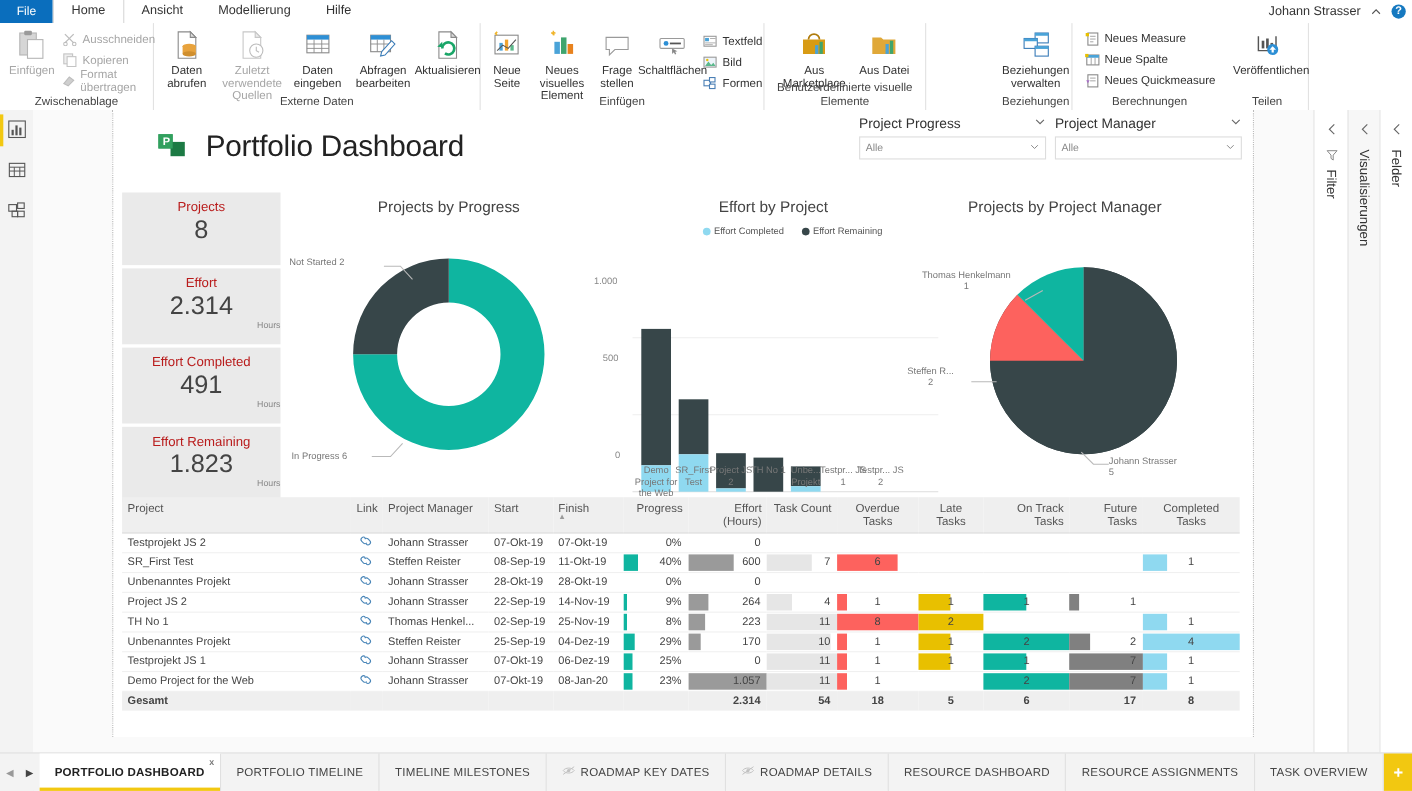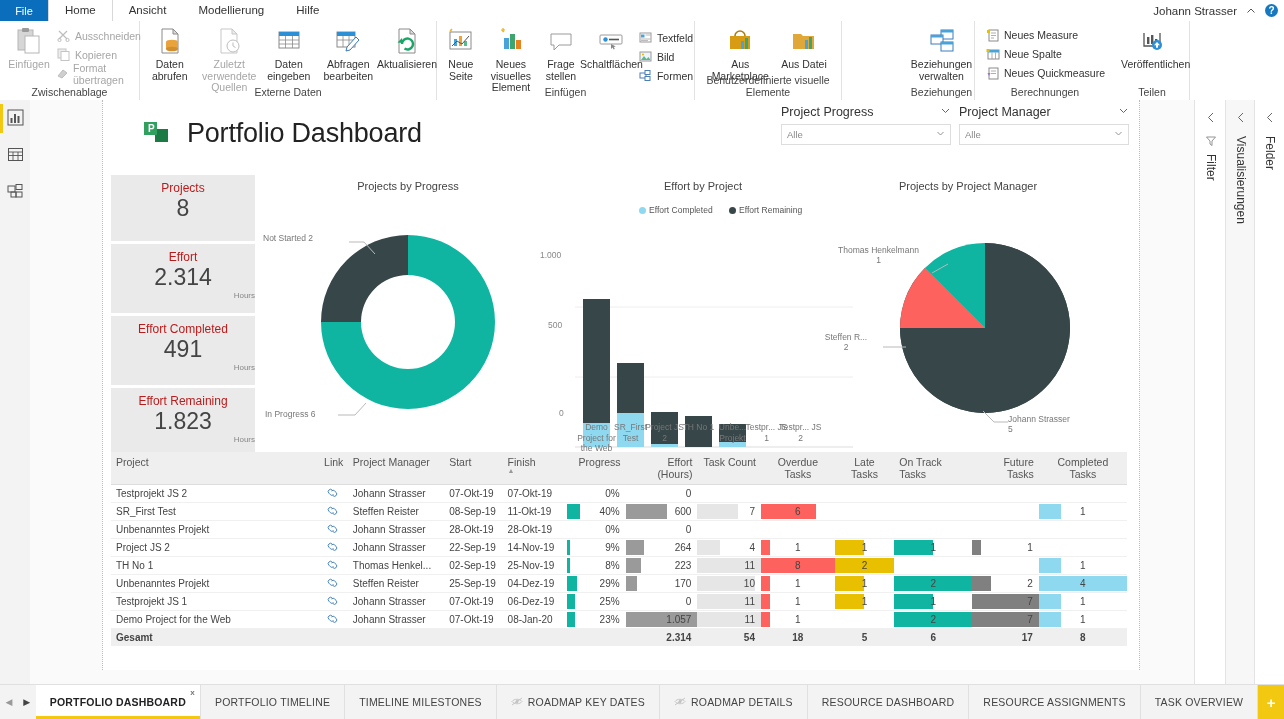--- a/index.html
+++ b/index.html
@@ -66,21 +66,21 @@
   .slicer-box{height:19px;border:1px solid #ddd;background:#fff;display:flex;align-items:center;
               justify-content:space-between;padding:0 5px;font-size:9.5px;color:#8a8a8a;}
 
   
   .kpi{position:absolute;left:8px;width:144px;background:#eaeaea;}
   .kpi-label{text-align:center;font-size:12px;color:#b91c1c;padding-top:6px;}
   .kpi-value{text-align:center;font-size:23px;color:#444;line-height:27px;}
   .kpi-sub{text-align:right;font-size:8px;color:#888;padding-bottom:4px;}
 
   
-  .vtitle{position:absolute;text-align:center;font-size:11px;color:#444;}
+  .vtitle{position:absolute;text-align:center;font-size:14px;color:#444;}
 
   
   .dlabel{position:absolute;font-size:8.5px;color:#777;white-space:nowrap;}
 
   
   .axis-lbl{position:absolute;font-size:8.5px;color:#888;}
   .bar-cat{position:absolute;font-size:8.5px;color:#777;text-align:center;line-height:10.5px;}
   .legend-row{position:absolute;display:flex;align-items:center;gap:3px;font-size:8.5px;color:#555;}
   .legend-dot{width:7px;height:7px;border-radius:50%;}
 
@@ -659,21 +659,21 @@
               <th>Start</th>
               <th>
                 <span>Finish</span>
                 <span class="sortcaret">▲</span>
               </th>
               <th style="text-align:right">Progress</th>
               <th style="text-align:right">Effort (Hours)</th>
               <th style="text-align:right">Task Count</th>
               <th style="text-align:center">Overdue Tasks</th>
               <th style="text-align:center">Late Tasks</th>
-              <th style="text-align:left">On Track Tasks</th>
+              <th style="text-align:right">On Track Tasks</th>
               <th style="text-align:right">Future Tasks</th>
               <th style="text-align:center">Completed Tasks</th>
             </tr>
           </thead>
           <tbody id="tbody">
               <tr>
                 <td>
                   <div class="cellpad">Testprojekt JS 2</div>
                 </td>
                 <td style="text-align:center"><span><svg width="12" height="10" viewBox="0 0 12 10">

